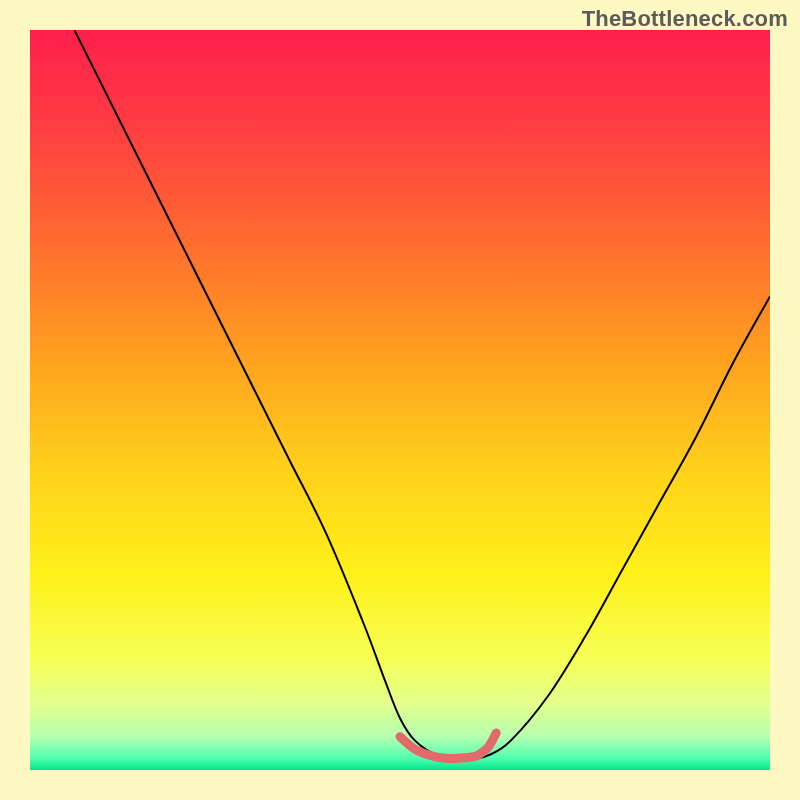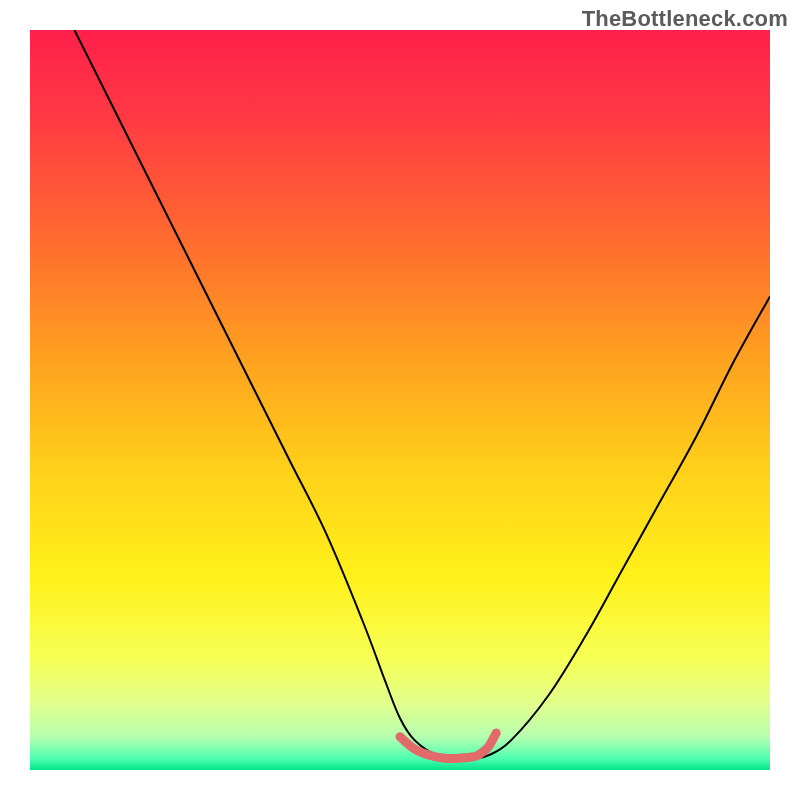--- a/index.html
+++ b/index.html
@@ -1,21 +1,21 @@
 <!DOCTYPE html>
 <html><head>
 <meta charset="utf-8">
 <style>
   * { margin: 0; padding: 0; box-sizing: border-box; }
   html, body { width: 800px; height: 800px; overflow: hidden; background: #000; }
   .frame {
     position: relative;
     width: 800px;
     height: 800px;
-    background: #ffffff;
+    background: #fef9c3;
   }
   .plot-area {
     position: absolute;
     left: 30px;
     top: 30px;
     width: 740px;
     height: 740px;
     overflow: hidden;
   }
   .gradient {

